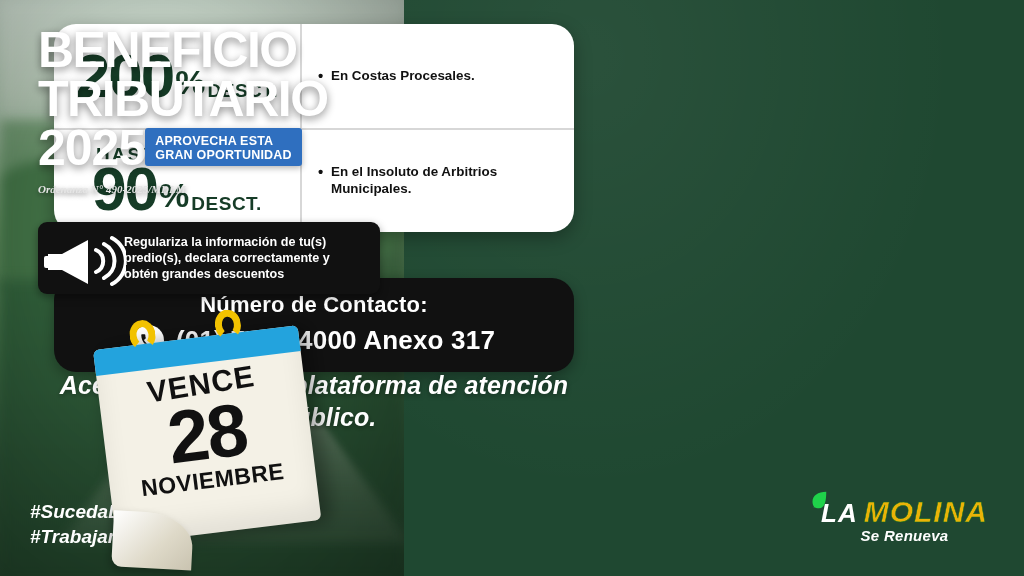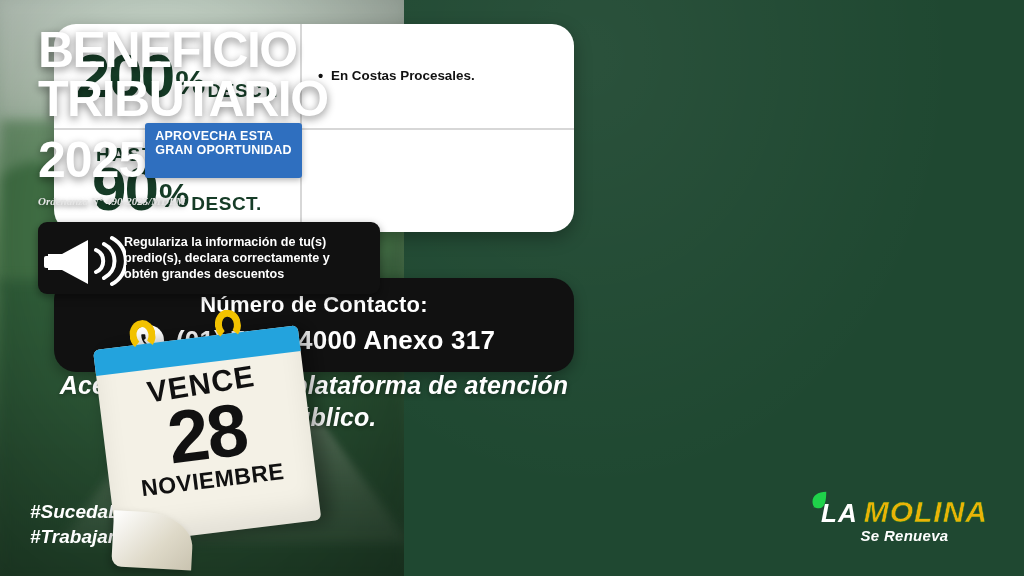--- a/index.html
+++ b/index.html
@@ -98,21 +98,21 @@
     display: inline-block;
   }
   .year-row { display:flex; align-items:flex-end; }
   .badge-opportunity {
     background: #2f6fbf;
     color: #ffffff;
     font-size: 12.5px;
     font-weight: 800;
     line-height: 1.12;
     letter-spacing: 0.2px;
-    padding: 6px 10px 21px 10px;
+    padding: 6px 10px 4px 10px;
     border-radius: 3px;
     margin-bottom: 7px;
     text-transform: uppercase;
     box-shadow: 0 2px 6px rgba(0,0,0,0.3);
   }
   .ordinance {
     margin-top: 10px;
     color: #e5e5e5;
     font-style: italic;
     font-weight: 700;
@@ -459,20 +459,23 @@
 
     <div class="disc-row">
       <div class="disc-left">
         <div class="disc-hasta">HASTA</div>
         <div class="disc-num-wrap">
           <span class="disc-num">90</span>
           <span class="disc-pct">%</span>
           <span class="disc-desct">DESCT.</span>
         </div>
       </div>
+      <div class="disc-right">
+        <div class="bullet">En el Insoluto de Arbitrios Municipales.</div>
+      </div>
     </div>
 
   </div>
 
   <div class="contact-card">
     <div class="contact-title">Número de Contacto:</div>
     <div class="contact-line">
       <span class="phone-circle">
         <svg width="18" height="18" viewBox="0 0 24 24" aria-hidden="true">
           <path d="M6.6 10.8c1.4 2.8 3.8 5.1 6.6 6.6l2.2-2.2c.3-.3.7-.4 1-.2 1.2.4 2.4.6 3.6.6.6 0 1 .4 1 1V20c0 .6-.4 1-1 1C10.6 21 3 13.4 3 4c0-.6.4-1 1-1h3.4c.6 0 1 .4 1 1 0 1.3.2 2.5.6 3.6.1.4 0 .8-.2 1.1l-2.2 2.1z" fill="#111111"></path>

